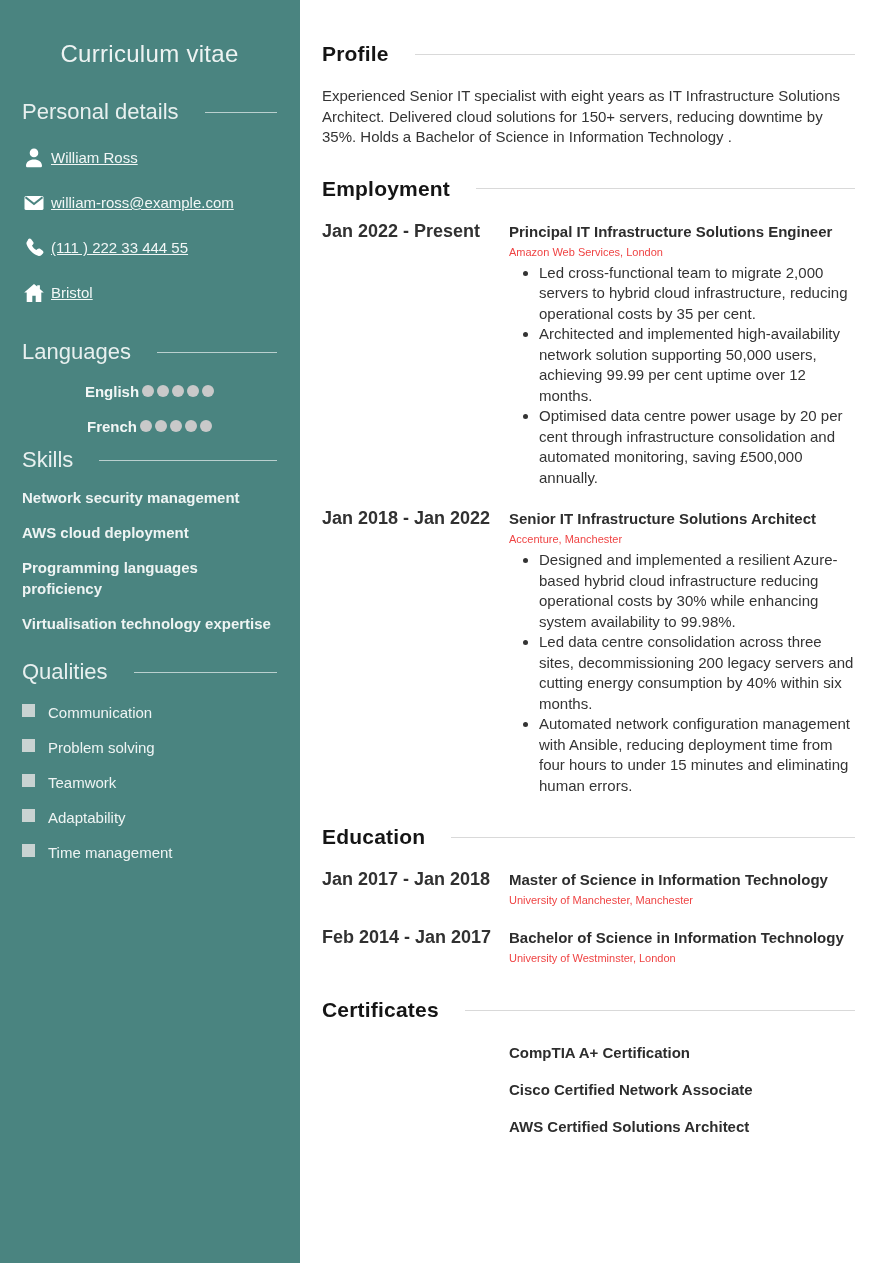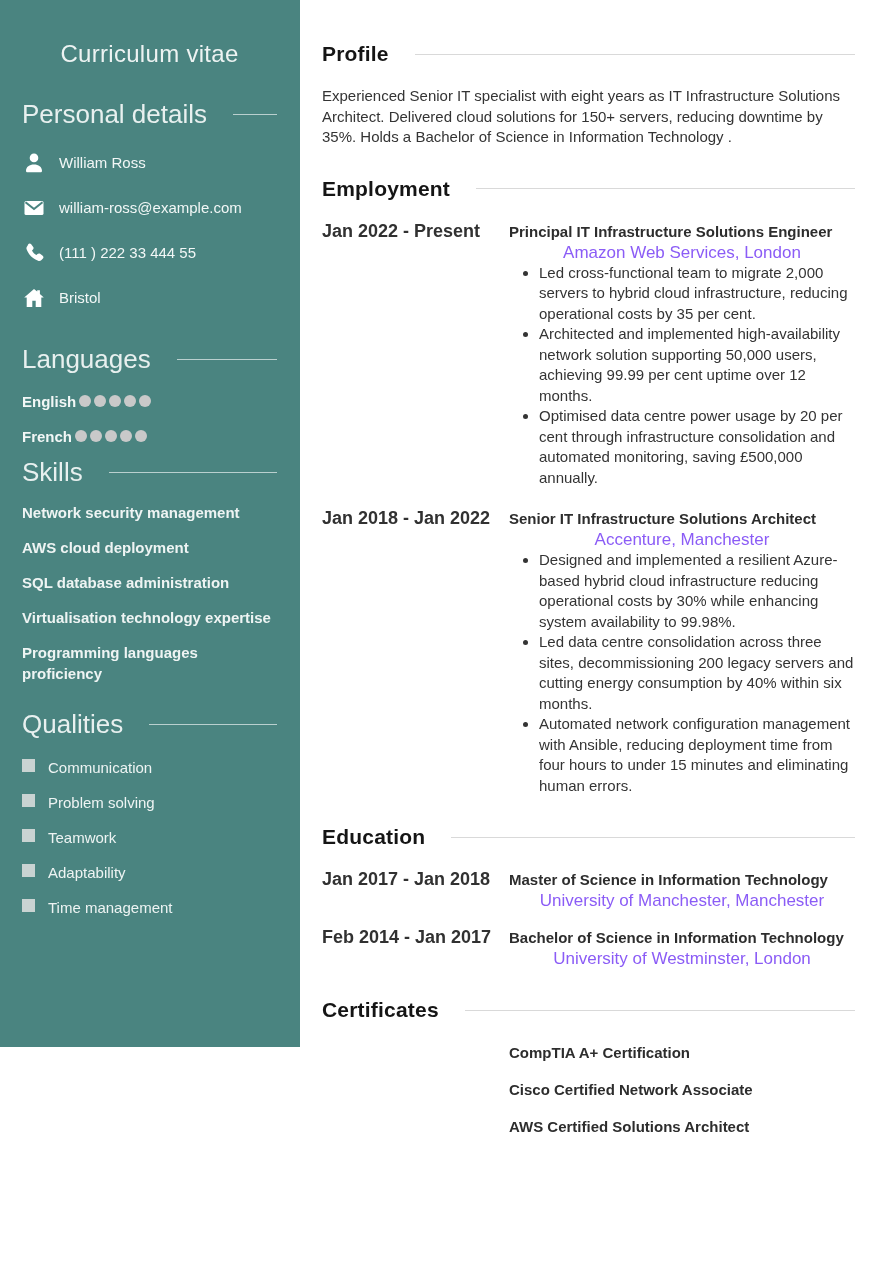--- a/index.html
+++ b/index.html
@@ -3,39 +3,39 @@
 <meta charset="utf-8">
 <style>
   html,body{margin:0;padding:0;background:#ffffff;}
   .page{
     width:893px;height:1263px;position:relative;background:#ffffff;overflow:hidden;
     font-family:"Liberation Sans","DejaVu Sans",sans-serif;
     -webkit-font-smoothing:antialiased;
   }
   
   .sidebar{
-    position:absolute;left:0;top:0;width:300px;height:1047px;
+    position:absolute;left:0;top:0;width:300px;height:1263px;
     background:#4a8480;box-sizing:border-box;
     padding:0 23px 0 22px;color:#f1f6f5;
   }
   .cv-title{
     margin:40px 0 0 0;text-align:center;font-size:24px;font-weight:400;
     color:#edf3f2;letter-spacing:.3px;
   }
-  .sb-heading{display:flex;align-items:center;font-size:26px;font-weight:400;color:#e8f0ef;}
+  .sb-heading{display:flex;align-items:center;font-size:22px;font-weight:400;color:#e8f0ef;}
   .sb-heading .rule{flex:1;height:1px;background:rgba(255,255,255,.62);margin-left:26px;}
   .sb-heading.h-personal{margin-top:31px;}
   .sb-heading.h-languages{margin-top:34px;}
   .sb-heading.h-skills{margin-top:12px;}
   .sb-heading.h-qualities{margin-top:25px;}
-  .pd-item{display:flex;align-items:center;gap:13px;height:25px;margin-top:20px;}
+  .pd-item{display:flex;align-items:center;gap:5px;height:25px;margin-top:20px;text-decoration:underline;}
   .pd-item:first-of-type{margin-top:17px;}
   .pd-item .ico{width:24px;height:24px;flex:0 0 24px;display:flex;align-items:center;justify-content:center;}
   .pd-item .val{font-size:15px;color:#f2f7f6;}
-  .lang-row{display:flex;align-items:center;justify-content:flex-start;margin-top:17px;height:18px;}
+  .lang-row{display:flex;align-items:center;justify-content:center;margin-top:17px;height:18px;}
   .lang-row:first-of-type{margin-top:21px;}
   .lang-name{font-size:15px;font-weight:700;color:#f2f7f6;}
   .dots{display:flex;align-items:center;}
   .dot{width:12px;height:12px;border-radius:50%;background:#c9c9c9;margin-left:3px;}
   .skill{font-size:15px;font-weight:700;color:#eef4f3;line-height:21px;margin-top:14px;}
   .skill:first-of-type{margin-top:20px;}
   .qual{display:flex;gap:13px;margin-top:19px;height:16px;}
   .qual:first-of-type{margin-top:21px;}
   .qual .sq{width:13px;height:13px;background:#c9d3d2;flex:0 0 13px;}
   .qual .val{font-size:15px;color:#eef4f3;}
@@ -48,21 +48,21 @@
   .m-heading h2{margin:0;font-size:21px;font-weight:700;color:#151515;letter-spacing:.2px;}
   .m-heading .rule{flex:1;height:1px;background:#d9d9d9;margin-left:26px;}
   .m-section{margin-top:29px;}
   .m-section.first{margin-top:0;}
   .profile-text{margin:0;font-size:15px;line-height:20.5px;color:#343434;}
   .entry{display:grid;grid-template-columns:187px 1fr;margin-bottom:20px;}
   .entry:last-child{margin-bottom:0;}
   .edu .entry{margin-bottom:16px;}
   .dates{font-size:18px;font-weight:700;color:#313131;line-height:21px;}
   .etitle{font-size:15px;font-weight:700;color:#2d2d2d;line-height:21px;}
-  .eorg{font-size:17px;color:#8b5cf6;line-height:21px;text-align:center;}
+  .eorg{font-size:11px;color:#ef4444;line-height:21px;}
   .ebullets{margin:0;padding:0 0 0 30px;font-size:15px;line-height:20.5px;color:#343434;}
   .ebullets li{margin:0;}
   .cert{display:grid;grid-template-columns:187px 1fr;margin-bottom:16px;}
   .cert .etitle{line-height:21px;}
 </style>
 </head>
 <body>
 
 <div class="page">
 
@@ -138,23 +138,22 @@
         </span>
     </div>
 
     <div class="sb-heading h-skills">
       <span>Skills</span>
       <span class="rule"></span>
     </div>
 
     <div class="skill">Network security management</div>
     <div class="skill">AWS cloud deployment</div>
-    <div class="skill">SQL database administration</div>
+    <div class="skill">Programming languages proficiency</div>
     <div class="skill">Virtualisation technology expertise</div>
-    <div class="skill">Programming languages proficiency</div>
 
     <div class="sb-heading h-qualities">
       <span>Qualities</span>
       <span class="rule"></span>
     </div>
 
     <div class="qual">
       <span class="sq"></span>
       <span class="val">Communication</span>
     </div>

